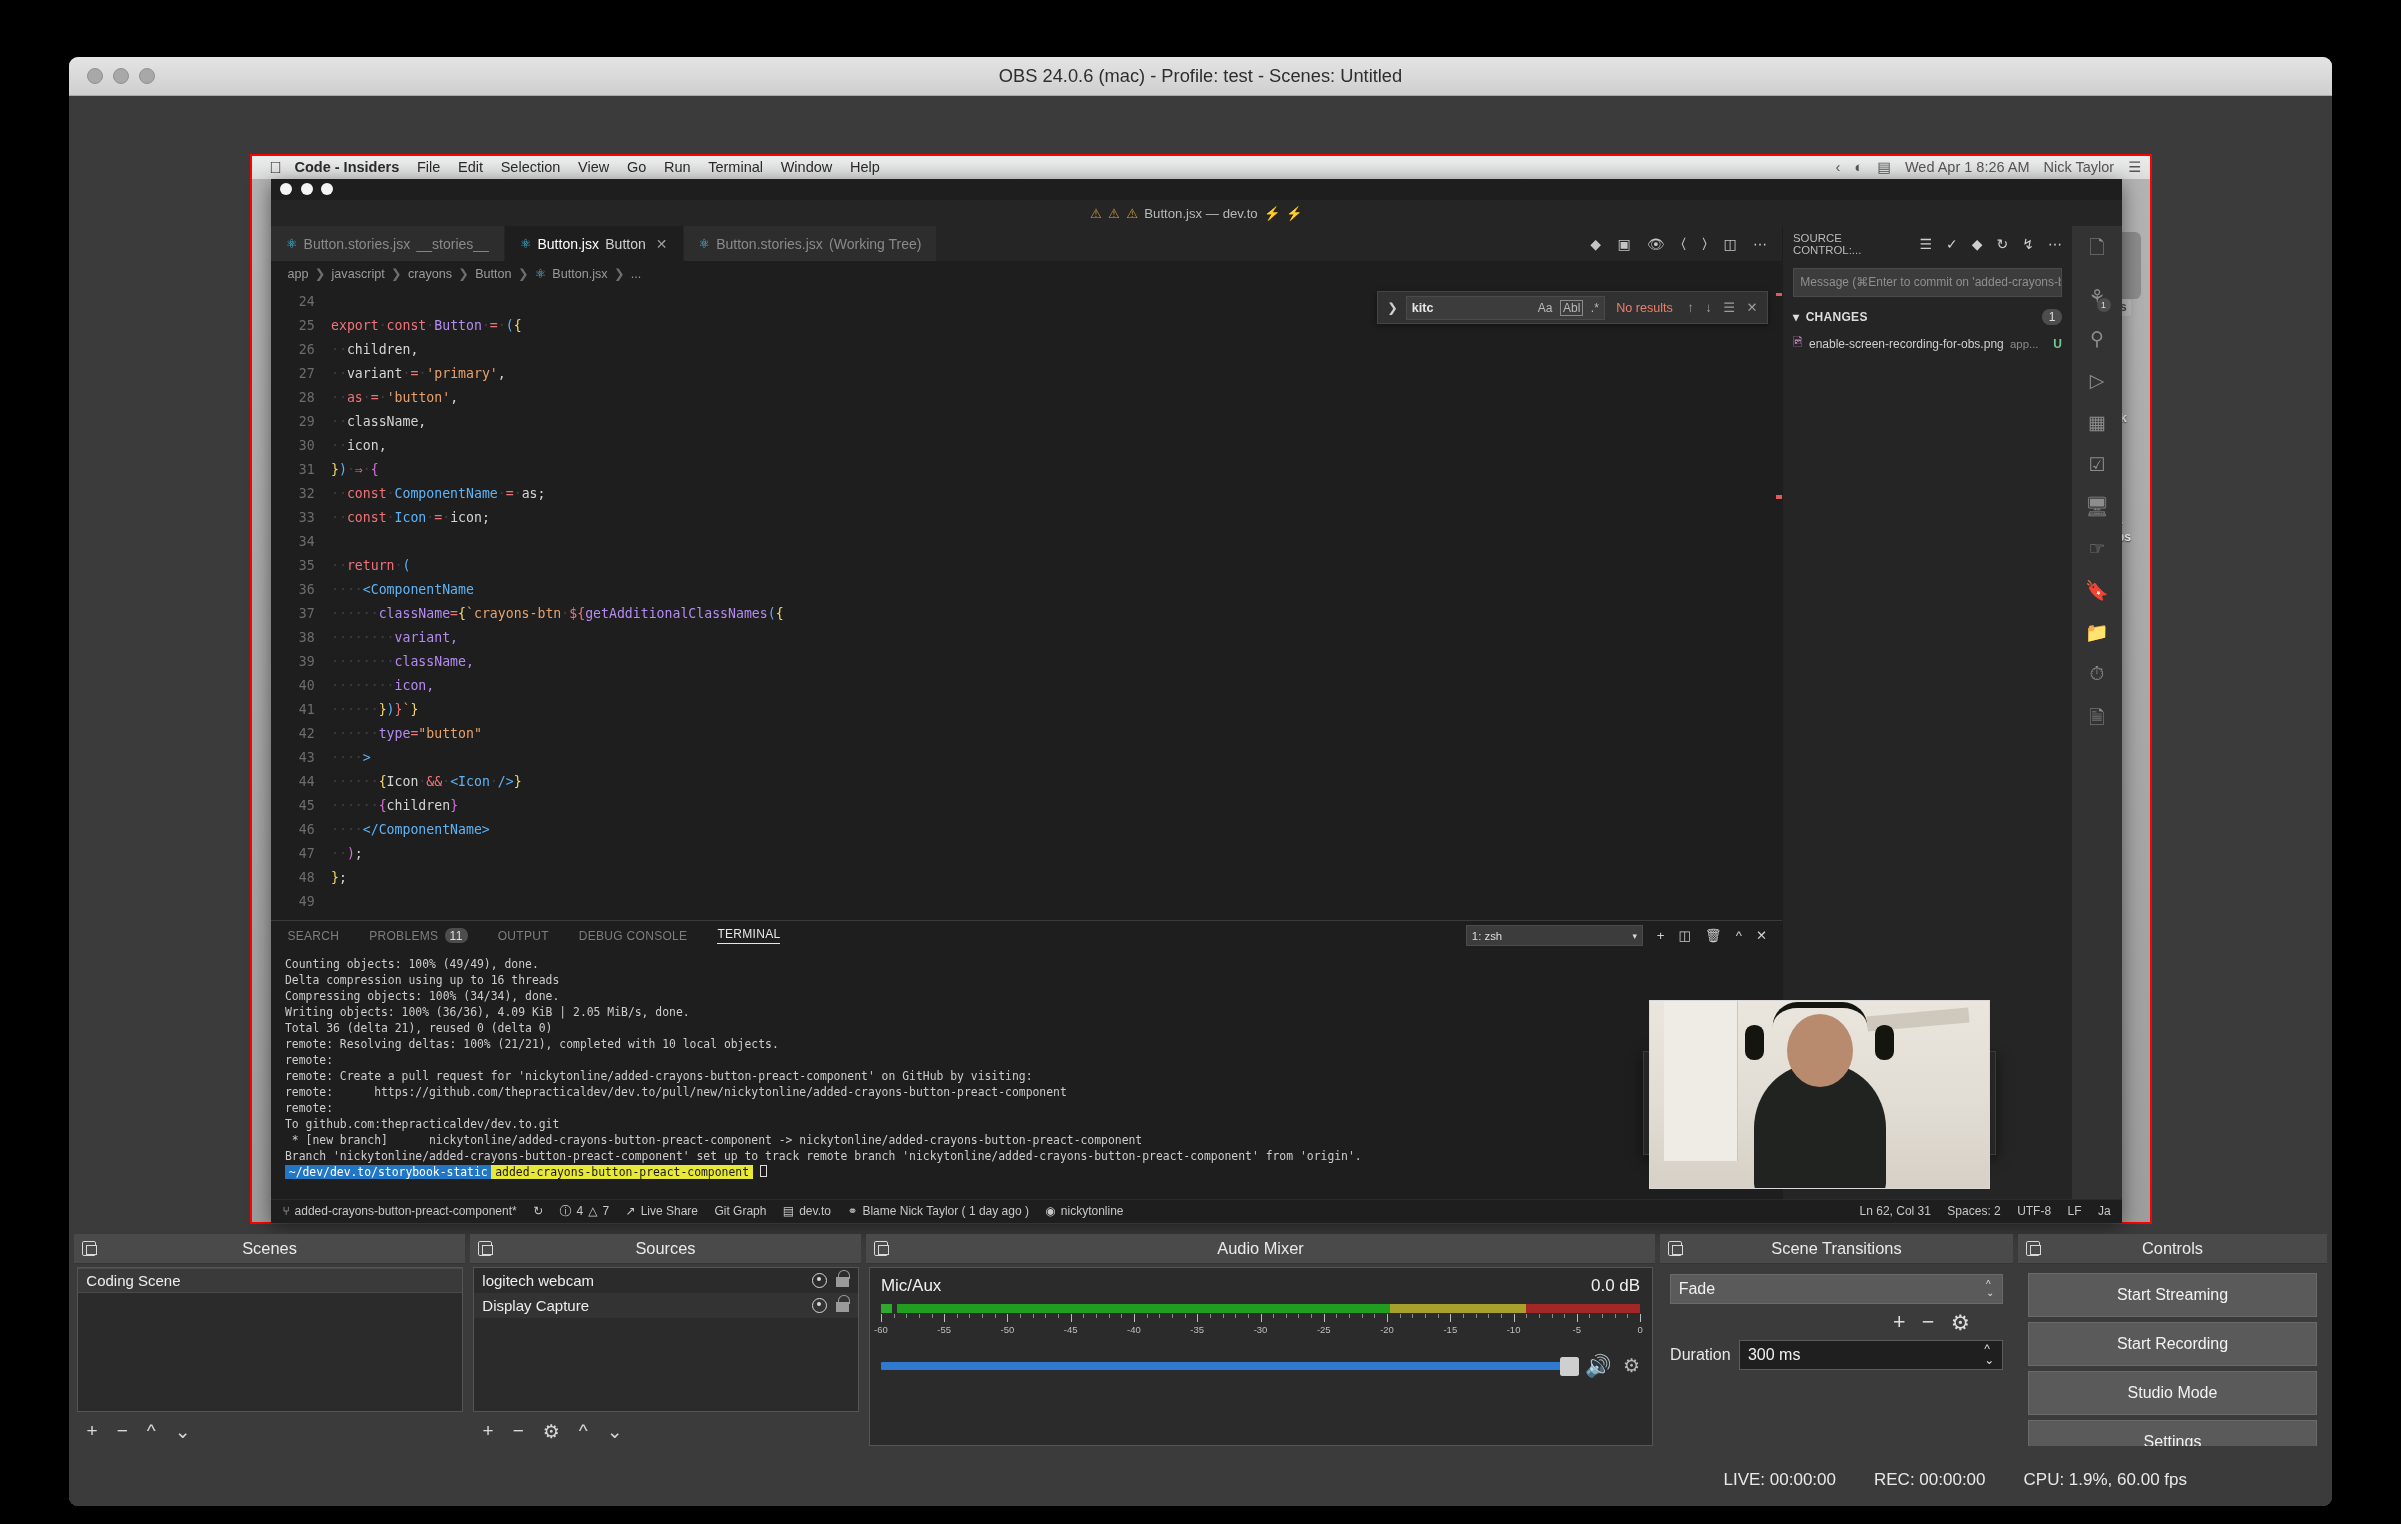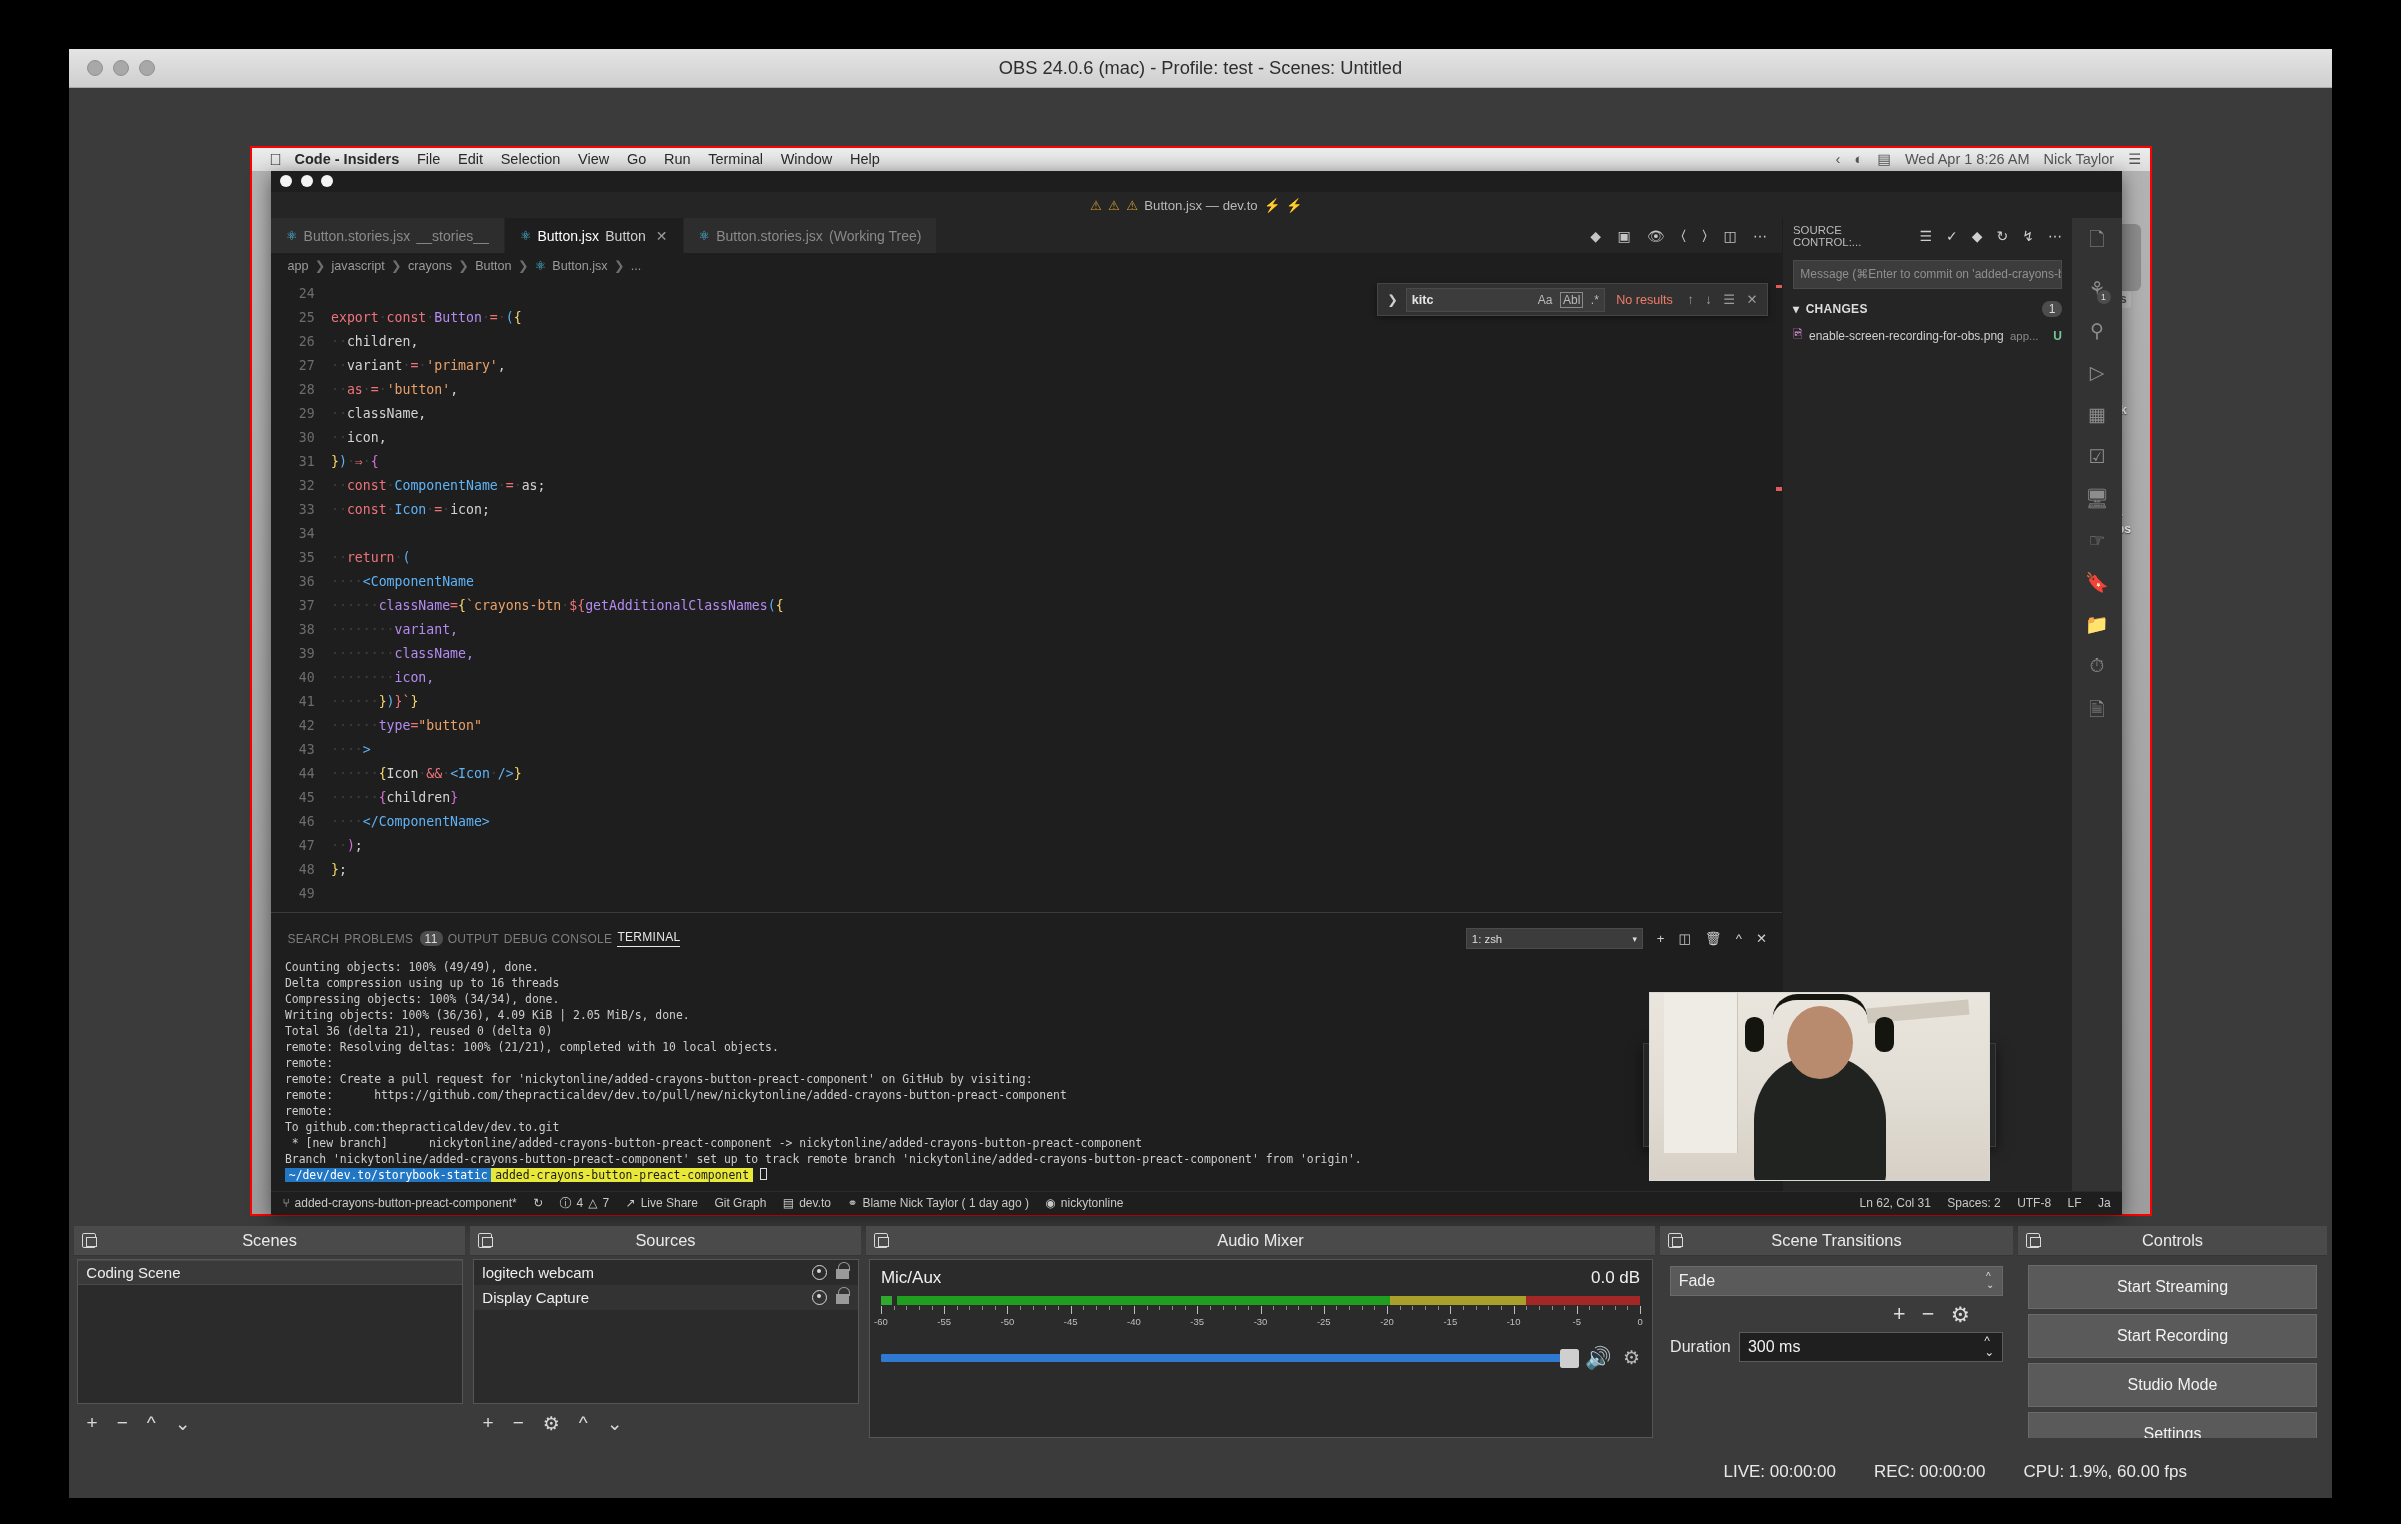--- a/index.html
+++ b/index.html
@@ -6,24 +6,24 @@
   html, body {
     width: 2401px; height: 1525px;
     background: #000;
     font-family: "Liberation Sans", sans-serif;
     overflow: hidden;
   }
 
   
   #obs-window {
     position: absolute;
-    left: 69px; top: 49px;
+    left: 69px; top: 57px;
     width: 2263px; height: 1449px;
     background: #0ea5e9;
-    border-radius: 0;
+    border-radius: 9px;
     box-shadow: 0 5px 25px rgba(0,0,0,0.7);
     overflow: hidden;
   }
   #obs-titlebar {
     height: 39px;
     background: linear-gradient(#e4e4e4, #cfcfcf);
     border-bottom: 0.6px solid #a9a9a9;
     position: relative;
     display: flex; align-items: center;
   }
@@ -166,21 +166,21 @@
   #find-input .opt { color: #b9b9b9; font-size: 12px; }
   #find-input .opt.box { border: 0.6px solid #8a8a8a; padding: 0 1.9px; }
   #find-status { color: #f07d6a; font-size: 12.6px; padding: 0 6.3px; white-space: nowrap; }
   #find-widget .ic { color: #9d9d9d; font-size: 13.2px; padding: 0 3.2px; }
 
   
   .ovr-mark { position: absolute; right: 0; width: 6.3px; height: 3.2px; background: #e25a5a; }
 
   
   #vs-panel { height: 279px; background: #1e1e1e; border-top: 0.6px solid #3a3a3a; display:flex; flex-direction:column;}
-  #panel-tabs { height: 30px; display: flex; align-items: center; padding-left: 16.4px; gap: 5px; font-size: 12px; color: #7e7e7e; margin-top: 11px; }
+  #panel-tabs { height: 30px; display: flex; align-items: center; padding-left: 16.4px; gap: 30px; font-size: 12px; color: #7e7e7e; }
   #panel-tabs .pt { letter-spacing: 0.3px; display:flex; align-items:center; gap:6.3px;}
   #panel-tabs .pt.active { color: #e7e7e7; border-bottom: 1.3px solid #e7e7e7; padding-bottom: 2.5px;}
   .badge-round { background: #4d4d4d; color: #ddd; border-radius: 7px; font-size: 12px; padding: 0.6px 5px; }
   #panel-right { margin-left: auto; display: flex; align-items: center; gap: 14px; padding-right: 15px; }
   #term-select {
     width: 177px; height: 21.4px; background: #3c3c3c; border: 0.6px solid #4b4b4b;
     display: flex; align-items: center; padding: 0 5px; font-size: 11.4px; color: #ddd;
   }
   #term-select .arrow { margin-left: auto; font-size: 8.8px; }
   #panel-right .ic { color: #cfcfcf; font-size: 13.2px; }

